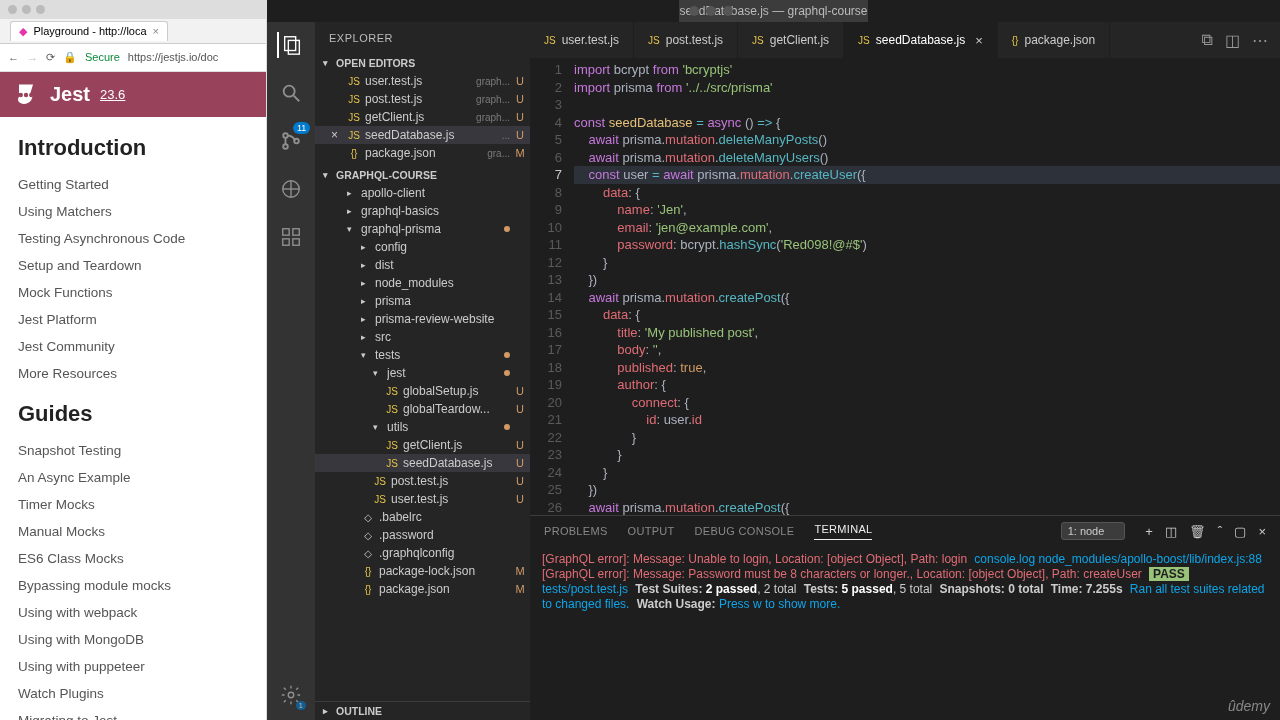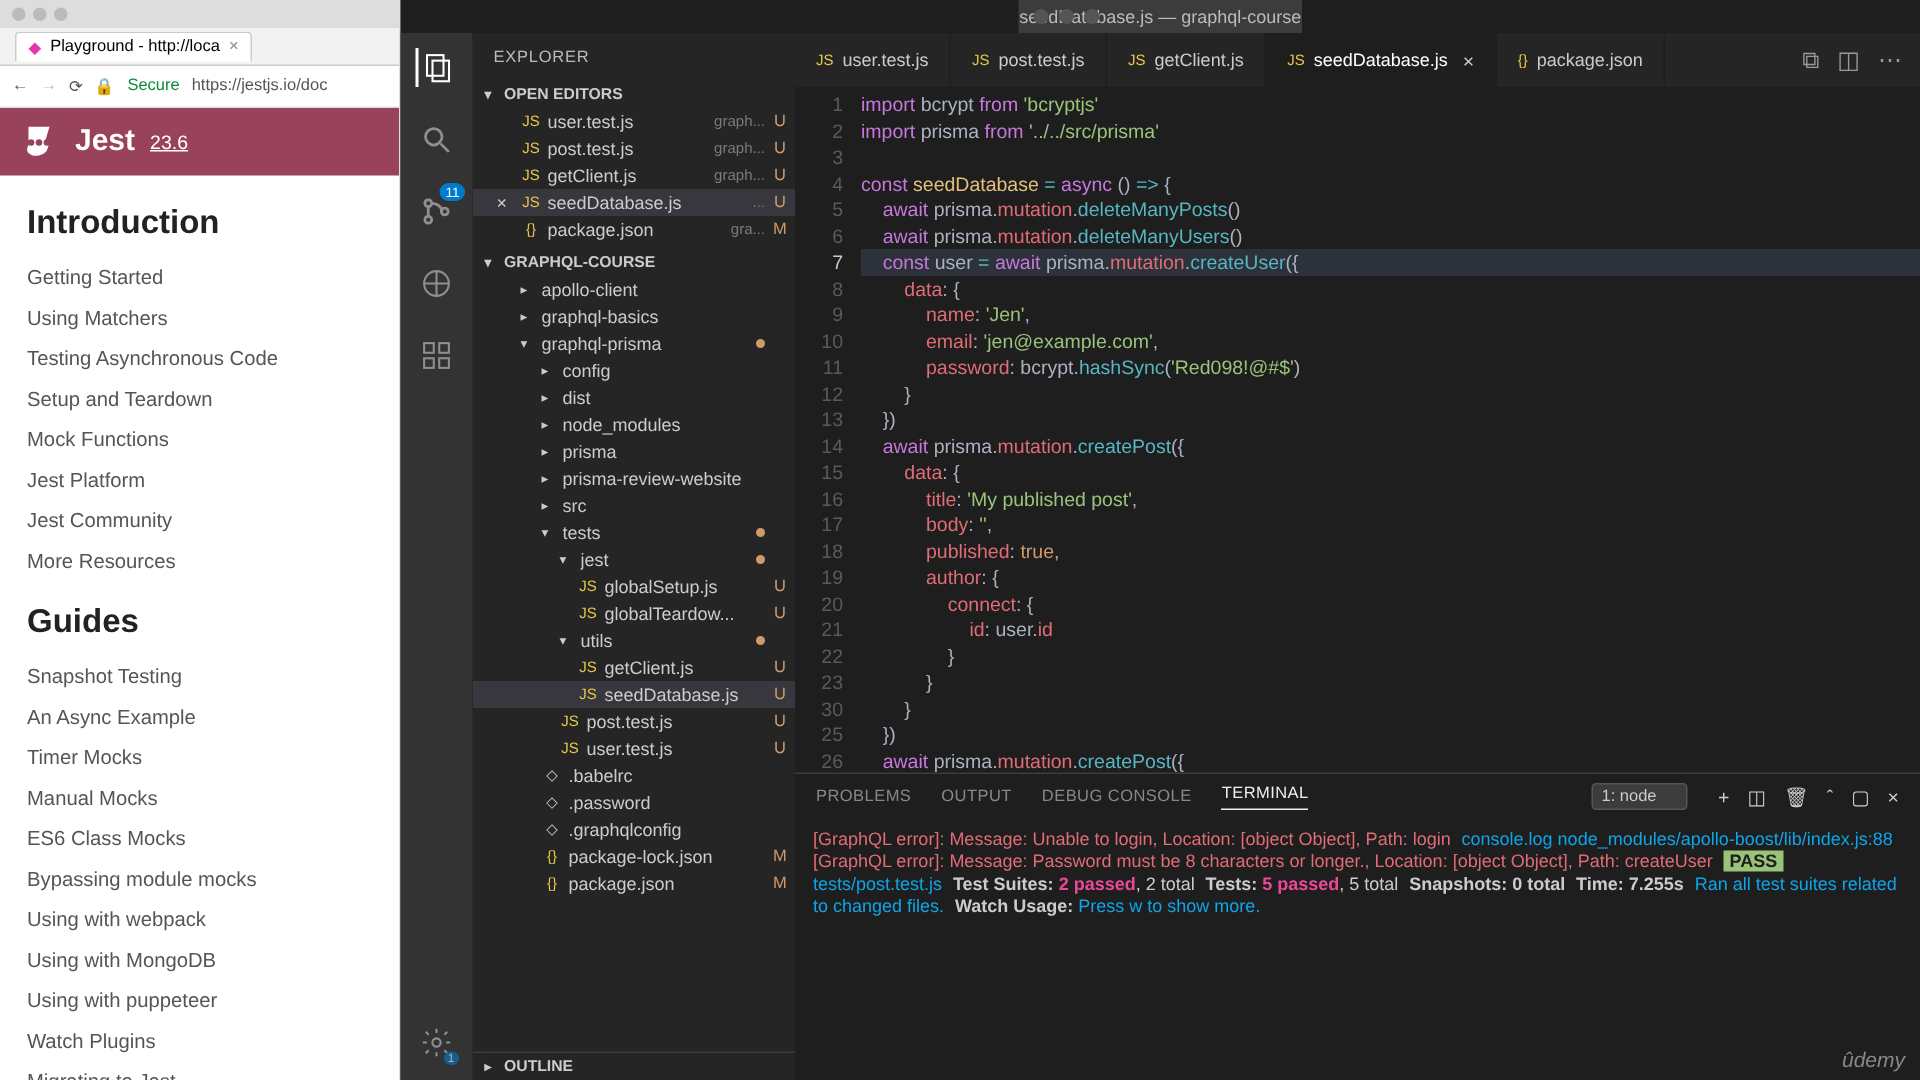--- a/index.html
+++ b/index.html
@@ -88,21 +88,21 @@
 
 .panel { height: 205px; border-top: 1px solid #3c3c3c; display: flex; flex-direction: column; background: #1e1e1e; }
 .panel-tabs { height: 30px; display: flex; align-items: center; padding: 0 14px; gap: 20px; font-size: 11px; color: #888; }
 .panel-tabs .ptab { cursor: pointer; letter-spacing: 0.3px; }
 .panel-tabs .ptab.active { color: #eee; border-bottom: 1px solid #eee; padding-bottom: 4px; }
 .panel-tabs .spacer { flex: 1; }
 .term-select { background: #3c3c3c; color: #ccc; border: 1px solid #555; font-size: 11px; padding: 2px 20px 2px 6px; border-radius: 3px; }
 .panel-icons { display: flex; gap: 12px; color: #ccc; font-size: 13px; }
 .terminal { flex: 1; padding: 6px 12px; font-family: Menlo, Consolas, monospace; font-size: 12px; line-height: 15px; color: #ccc; overflow: hidden; }
 .term-red { color: #e06c75; }
-.term-green { color: #ec4899; }
+.term-green { color: #ffffff; }
 .term-greenb { background: #98c379; color: #1e1e1e; padding: 0 4px; font-weight: bold; }
 .term-dim { color: #0ea5e9; }
 .term-bold { font-weight: bold; }
 .cursor-block { background: #ccc; color: #1e1e1e; }
 
 .udemy { position: absolute; bottom: 6px; right: 10px; color: #888; font-size: 14px; font-style: italic; }
 </style>
 </head>
 <body>
 
@@ -445,21 +445,21 @@
             <div>14</div>
             <div>15</div>
             <div>16</div>
             <div>17</div>
             <div>18</div>
             <div>19</div>
             <div>20</div>
             <div>21</div>
             <div>22</div>
             <div>23</div>
-            <div>30</div>
+            <div>24</div>
             <div>25</div>
             <div>26</div>
           </div>
         <div class="code-lines"><span class="kw">import</span> <span class="text">bcrypt</span> <span class="kw">from</span> <span class="str">'bcryptjs'</span>
 <span class="kw">import</span> <span class="text">prisma</span> <span class="kw">from</span> <span class="str">'../../src/prisma'</span>
 
 <span class="kw">const</span> <span class="id">seedDatabase</span> <span class="op">=</span> <span class="kw">async</span> <span class="text">()</span> <span class="op">=&gt;</span> <span class="text">{</span>
     <span class="aw">await</span> <span class="text">prisma</span><span class="text">.</span><span class="prop">mutation</span><span class="text">.</span><span class="fn">deleteManyPosts</span><span class="text">()</span>
     <span class="aw">await</span> <span class="text">prisma</span><span class="text">.</span><span class="prop">mutation</span><span class="text">.</span><span class="fn">deleteManyUsers</span><span class="text">()</span>
 <span class="hl-line">    <span class="kw">const</span> <span class="text">user</span> <span class="op">=</span> <span class="aw">await</span> <span class="text">prisma</span><span class="text">.</span><span class="prop">mutation</span><span class="text">.</span><span class="fn">createUser</span><span class="text">({</span></span>

